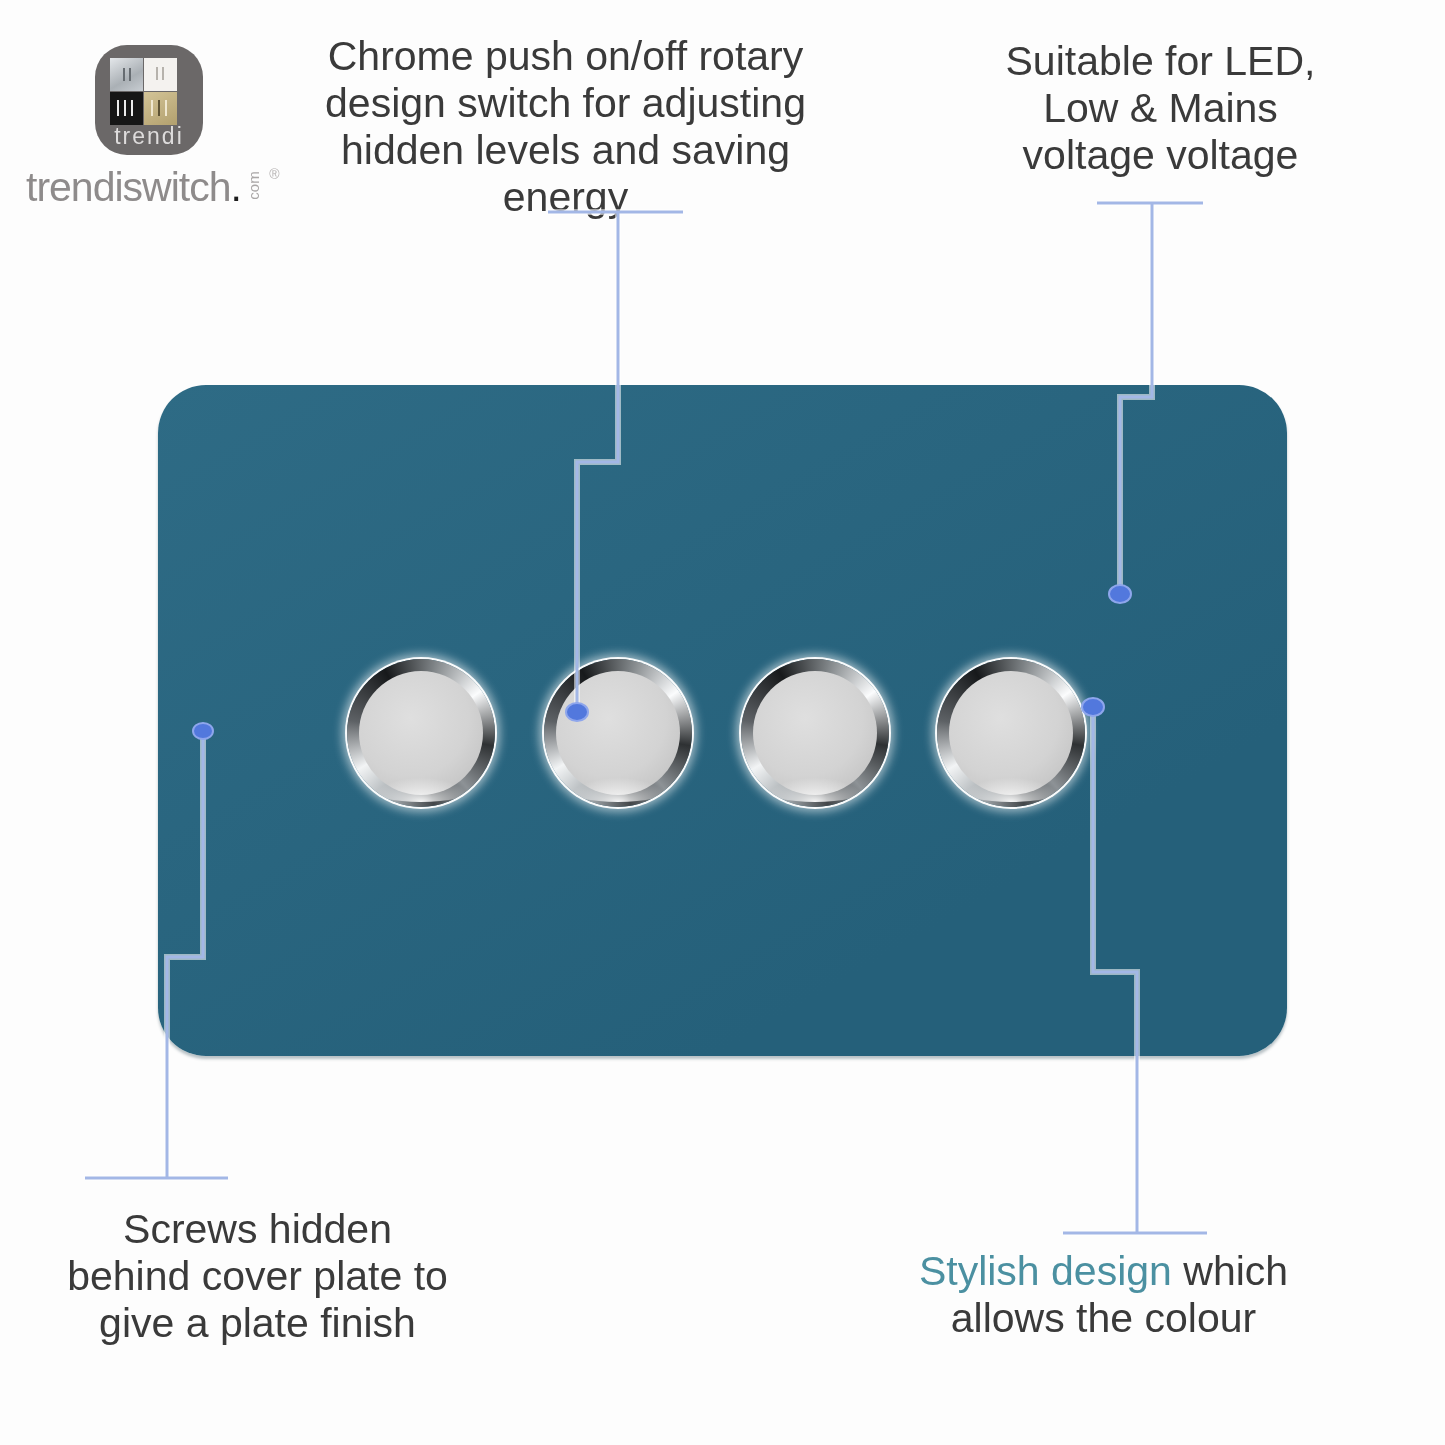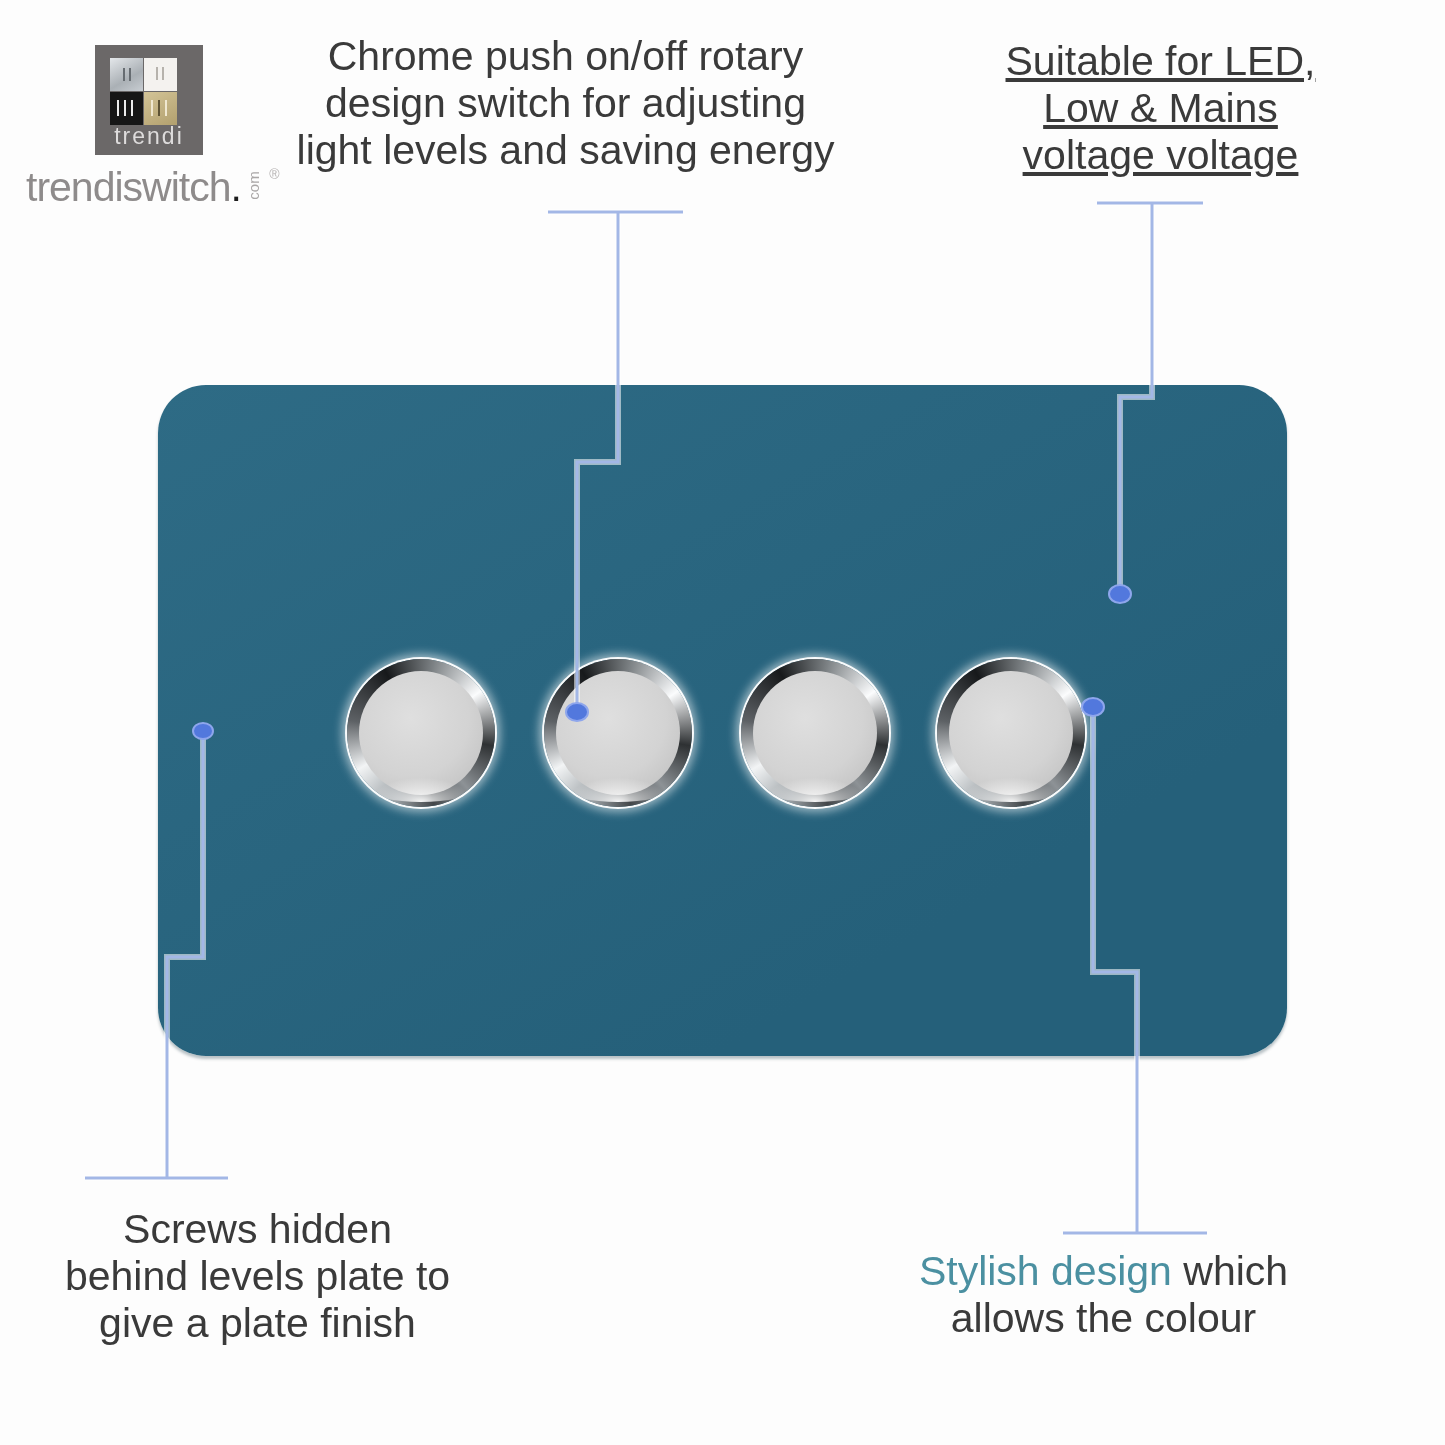--- a/index.html
+++ b/index.html
@@ -5,21 +5,21 @@
   html,body{margin:0;padding:0;}
   .canvas{
     position:relative;
     width:1445px;height:1445px;
     background:var(--background,#fdfdfd);
     font-family:"Liberation Sans","DejaVu Sans",sans-serif;
     overflow:hidden;
   }
 
   
-  .logo{position:absolute;left:95px;top:45px;width:108px;height:110px;background:var(--logo-square-gray,#6b6868);}
+  .logo{position:absolute;left:95px;top:45px;width:108px;height:110px;background:var(--logo-square-gray,#6b6868);border-radius:32px;}
   .logo-tiles{position:absolute;left:15px;top:13px;width:67px;height:67px;display:grid;grid-template-columns:33px 33px;grid-template-rows:33px 33px;gap:1px;}
   .tile{position:relative;}
   .tile::after{content:"";position:absolute;inset:0;background-repeat:no-repeat;}
   .tile-chrome{background:linear-gradient(150deg,#e4e7ea 0%,#aab0b5 60%,#c8cdd2 100%);}
   .tile-chrome::after{background-image:linear-gradient(#666c71,#666c71),linear-gradient(#666c71,#666c71);background-size:2px 13px;background-position:13px 10px,19px 10px;}
   .tile-white{background:#f4f2ef;}
   .tile-white::after{background-image:linear-gradient(#b6b2ac,#b6b2ac),linear-gradient(#b6b2ac,#b6b2ac);background-size:2px 13px;background-position:12px 9px,18px 9px;}
   .tile-black{background:#161616;}
   .tile-black::after{background-image:linear-gradient(#ececec,#ececec),linear-gradient(#ececec,#ececec),linear-gradient(#ececec,#ececec);background-size:2px 16px;background-position:7px 8px,14px 8px,21px 8px;}
   .tile-gold{background:linear-gradient(150deg,#d3c497 0%,#b2a06e 100%);}
@@ -27,21 +27,21 @@
   .logo-label{position:absolute;left:0;bottom:5px;width:100%;text-align:center;font-size:23px;font-weight:300;color:#dedcdc;letter-spacing:2px;}
 
   .wordmark{position:absolute;left:26px;top:164px;white-space:nowrap;font-size:41px;font-weight:300;color:var(--wordmark-gray,#8e8b8b);letter-spacing:-1px;}
   .wm-dot{color:#1d1d1d;font-weight:400;}
   .wm-com{display:inline-block;transform:rotate(-90deg) translate(10px,-2px);font-size:15px;letter-spacing:0;color:#aaa7a7;}
   .wm-reg{font-size:14px;vertical-align:22px;color:#b5b2b2;letter-spacing:0;}
 
   
   .cap{position:absolute;text-align:center;font-size:41px;line-height:47px;font-weight:300;color:var(--body-text,#3a3a3a);}
   .cap-top-center{left:283px;top:33px;width:565px;}
-  .cap-top-right{left:973px;top:38px;width:375px;text-decoration:underline;}
+  .cap-top-right{left:973px;top:38px;width:375px;}
   .cap-bottom-left{left:30px;top:1206px;width:455px;}
   .cap-bottom-right{left:861px;top:1248px;width:485px;}
   .cap .accent{color:var(--accent-teal-text,#4b90a1);}
 
   
   .plate{
     position:absolute;left:158px;top:385px;width:1129px;height:671px;border-radius:48px;
     background:linear-gradient(150deg,var(--plate-teal-light,#2e6b85) 0%,var(--plate-teal,#25607a) 75%);
     box-shadow:0 3px 3px rgba(25,55,70,.3);
   }
@@ -82,21 +82,21 @@
       <div class="tile tile-gold"></div>
     </div>
     <div class="logo-label">trendi</div>
   </div>
 
   <div class="wordmark"><span>trendiswitch</span><span class="wm-dot">.</span><span class="wm-com">com</span><span class="wm-reg">®</span></div>
 
   <div class="cap cap-top-center">
     <div>Chrome push on/off rotary</div>
     <div>design switch for adjusting</div>
-    <div>light levels and saving energy</div>
+    <div>hidden levels and saving energy</div>
   </div>
 
   <div class="cap cap-top-right">
     <div>Suitable for LED,</div>
     <div>Low &amp; Mains</div>
     <div>voltage voltage</div>
   </div>
 
   <div class="plate">
     <div class="knob"></div>
@@ -131,21 +131,21 @@
     <g>
       <path class="co-under" d="M1093 714 V972 H1137 V1232 M1063 1233 H1207"></path>
       <path class="co-line" d="M1093 714 V972 H1137 V1232"></path>
       <path class="co-line" d="M1063 1233 H1207"></path>
       <ellipse class="co-dot" cx="1093" cy="707" rx="11" ry="9"></ellipse>
     </g>
   </svg>
 
   <div class="cap cap-bottom-left">
     <div>Screws hidden</div>
-    <div>behind levels plate to</div>
+    <div>behind cover plate to</div>
     <div>give a plate finish</div>
   </div>
 
   <div class="cap cap-bottom-right">
     <div><span class="accent">Stylish design</span><span> which</span></div>
     <div>allows the colour</div>
   </div>
 
 </div>
 

